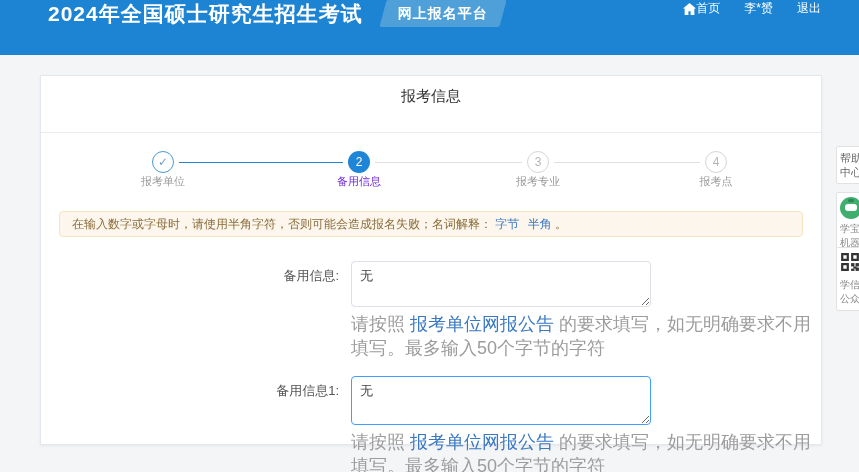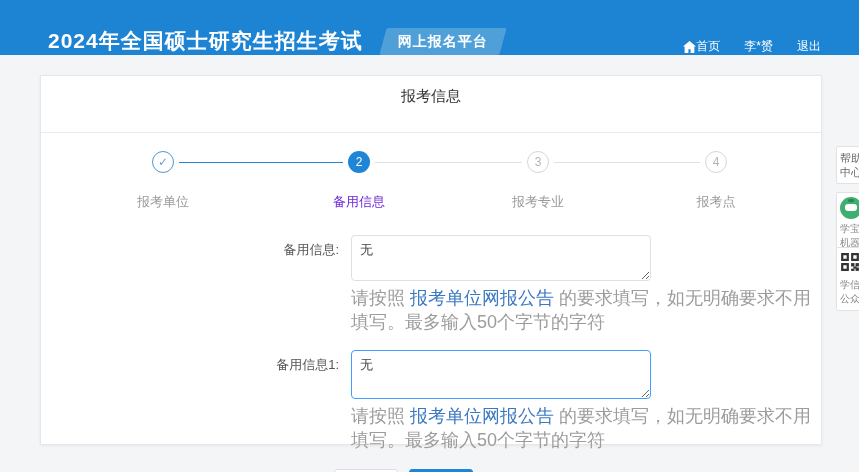--- a/index.html
+++ b/index.html
@@ -1,42 +1,42 @@
 <!DOCTYPE html>
 <html><head>
 <meta charset="utf-8">
 <style>
   * { margin:0; padding:0; box-sizing:border-box; }
   html,body { width:859px; height:472px; overflow:hidden; }
   body { font-family:"Liberation Sans","DejaVu Sans",sans-serif; background:#f4f5f7; }
   .page { position:relative; width:859px; height:472px; overflow:hidden; }
 
   
-  .topbar { height:55px; background:#1c84d3; display:flex; align-items:flex-end; padding:0 38px 0 48px; }
+  .topbar { height:55px; background:#1c84d3; display:flex; align-items:flex-start; padding:0 38px 0 48px; }
   .site-title { color:#fff; font-size:21px; font-weight:bold; letter-spacing:1px; }
   .badge { margin-left:20px; background:#4fa0d8; transform:skewX(-15deg); padding:4px 15px; border-radius:2px; }
   .badge span { display:inline-block; transform:skewX(15deg); color:#fff; font-size:14px; font-weight:bold; letter-spacing:1px; }
   .topnav { margin-left:auto; display:flex; align-items:center; gap:24px; }
   .topnav a { color:#fff; font-size:12px; text-decoration:none; display:flex; align-items:center; cursor:pointer; }
   .home-ico svg { display:block; }
 
   
   .card { position:absolute; left:40px; top:75px; width:782px; height:370px; background:#fff;
           border:1px solid #e4e7ed; box-shadow:0 1px 3px rgba(0,0,0,.06); }
   .card-title { text-align:center; font-size:15px; color:#333; padding:11px 0 26px; border-bottom:1px solid #ebebeb; }
 
   
   .stepper { position:relative; height:60px; margin-top:18px; }
   .step { position:absolute; top:0; width:90px; text-align:center; }
   .step-circle { width:22px; height:22px; border-radius:50%; line-height:20px; text-align:center;
                  font-size:12px; margin:0 auto; background:#fff; }
   .step.done    .step-circle { border:1px solid #4a9ad5; color:#6f9fcc; }
   .step.active  .step-circle { background:#1f85d6; color:#fff; line-height:22px; }
   .step.pending .step-circle { border:1px solid #d6d6d6; color:#b5b5b5; }
-  .step-label { font-size:13px; margin-top:20px; }
+  .step-label { font-size:11px; margin-top:1px; }
   .step.done .step-label, .step.pending .step-label { color:#999; }
   .step.active .step-label { color:#6d28d9;text-align:center; }
   .step-line { position:absolute; top:11px; height:1px; background:#e0e0e0; }
   .step-line.blue { background:#1f85d6; }
 
   
   .notice { margin:0 18px; height:26px; line-height:24px; background:#fdf6ec; border:1px solid #f7e3c2;
             border-radius:4px; font-size:12px; color:#8a6d3b; padding-left:12px; }
   .notice a { color:#3a78c2; text-decoration:none; cursor:pointer; }
   .notice .lnk2 { margin-left:5px; }
@@ -110,20 +110,26 @@
       <div class="step pending" style="left:452px;">
         <div class="step-circle">3</div>
         <div class="step-label">报考专业</div>
       </div>
       <div class="step pending" style="left:630px;">
         <div class="step-circle">4</div>
         <div class="step-label">报考点</div>
       </div>
     </div>
 
+    <div class="notice">
+      <span>在输入数字或字母时，请使用半角字符，否则可能会造成报名失败；名词解释：</span>
+      <a>字节</a>
+      <a class="lnk2">半角</a>
+      <span>。</span>
+    </div>
 
     <div class="form-row">
       <label class="form-label">备用信息:</label>
       <textarea style="">无</textarea>
     </div>
     <div class="hint">
       <span>请按照 </span><a>报考单位网报公告</a><span> 的要求填写，如无明确要求不用填写。最多输入50个字节的字符</span>
     </div>
 
     <div class="form-row second">

